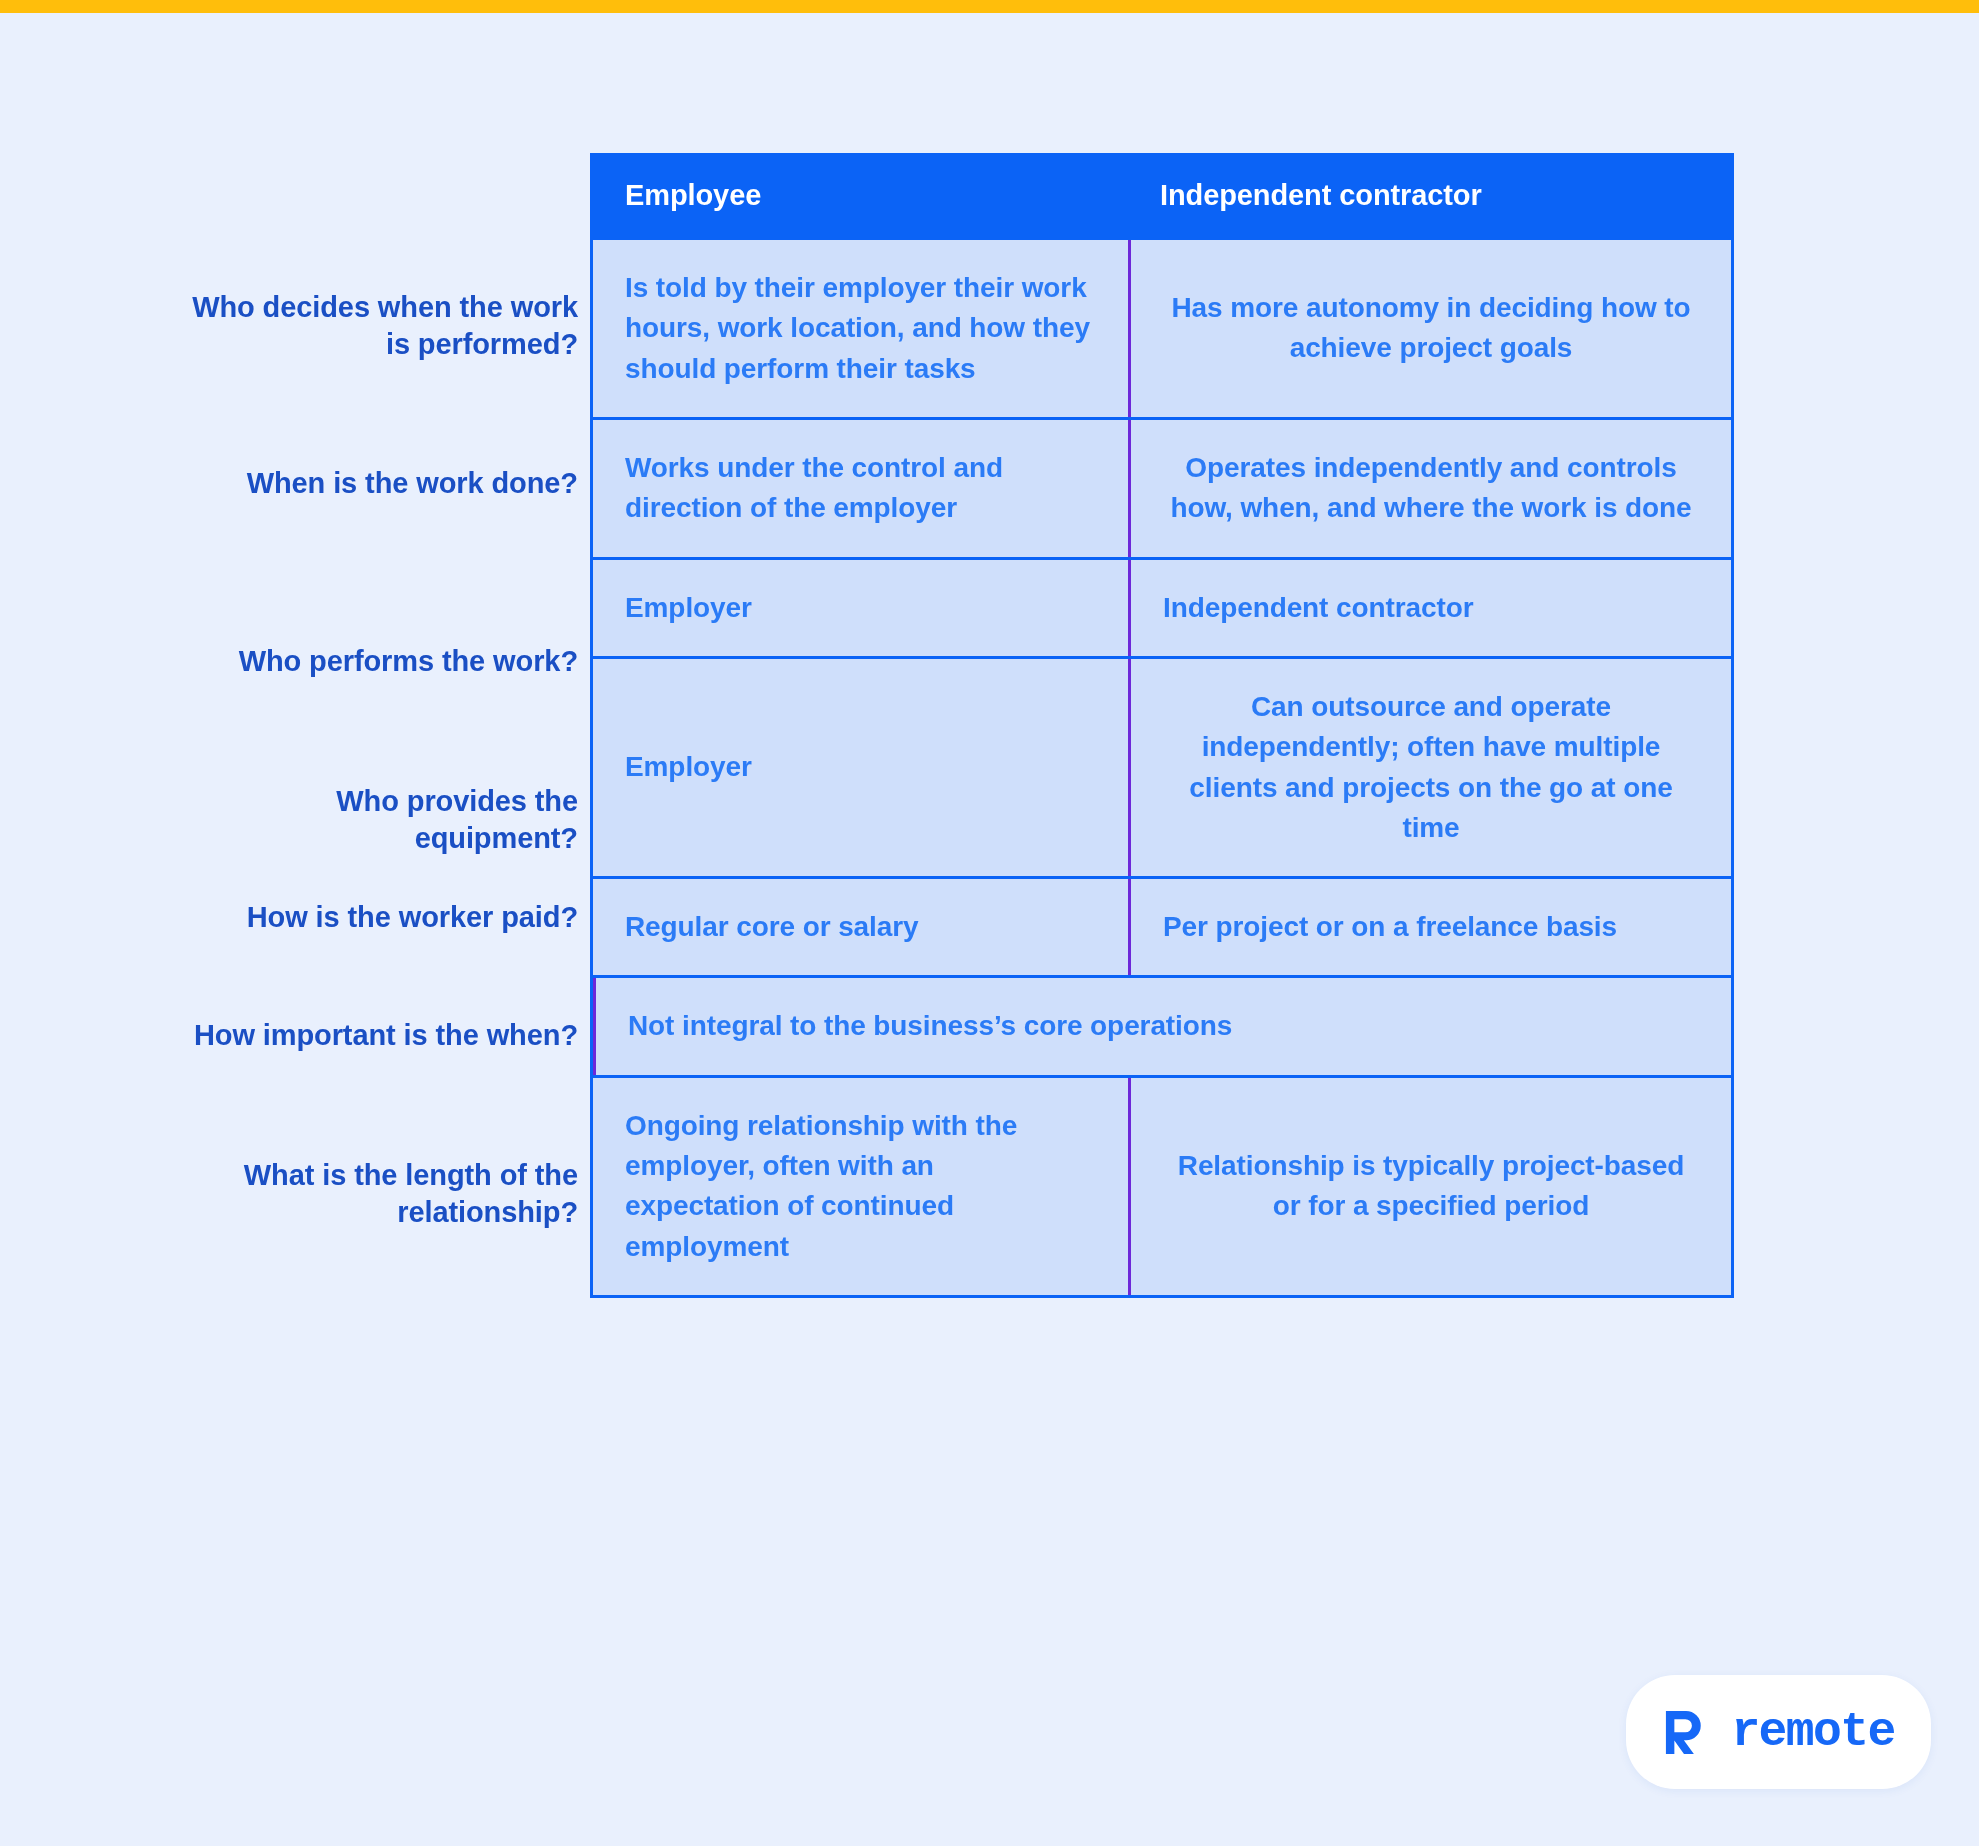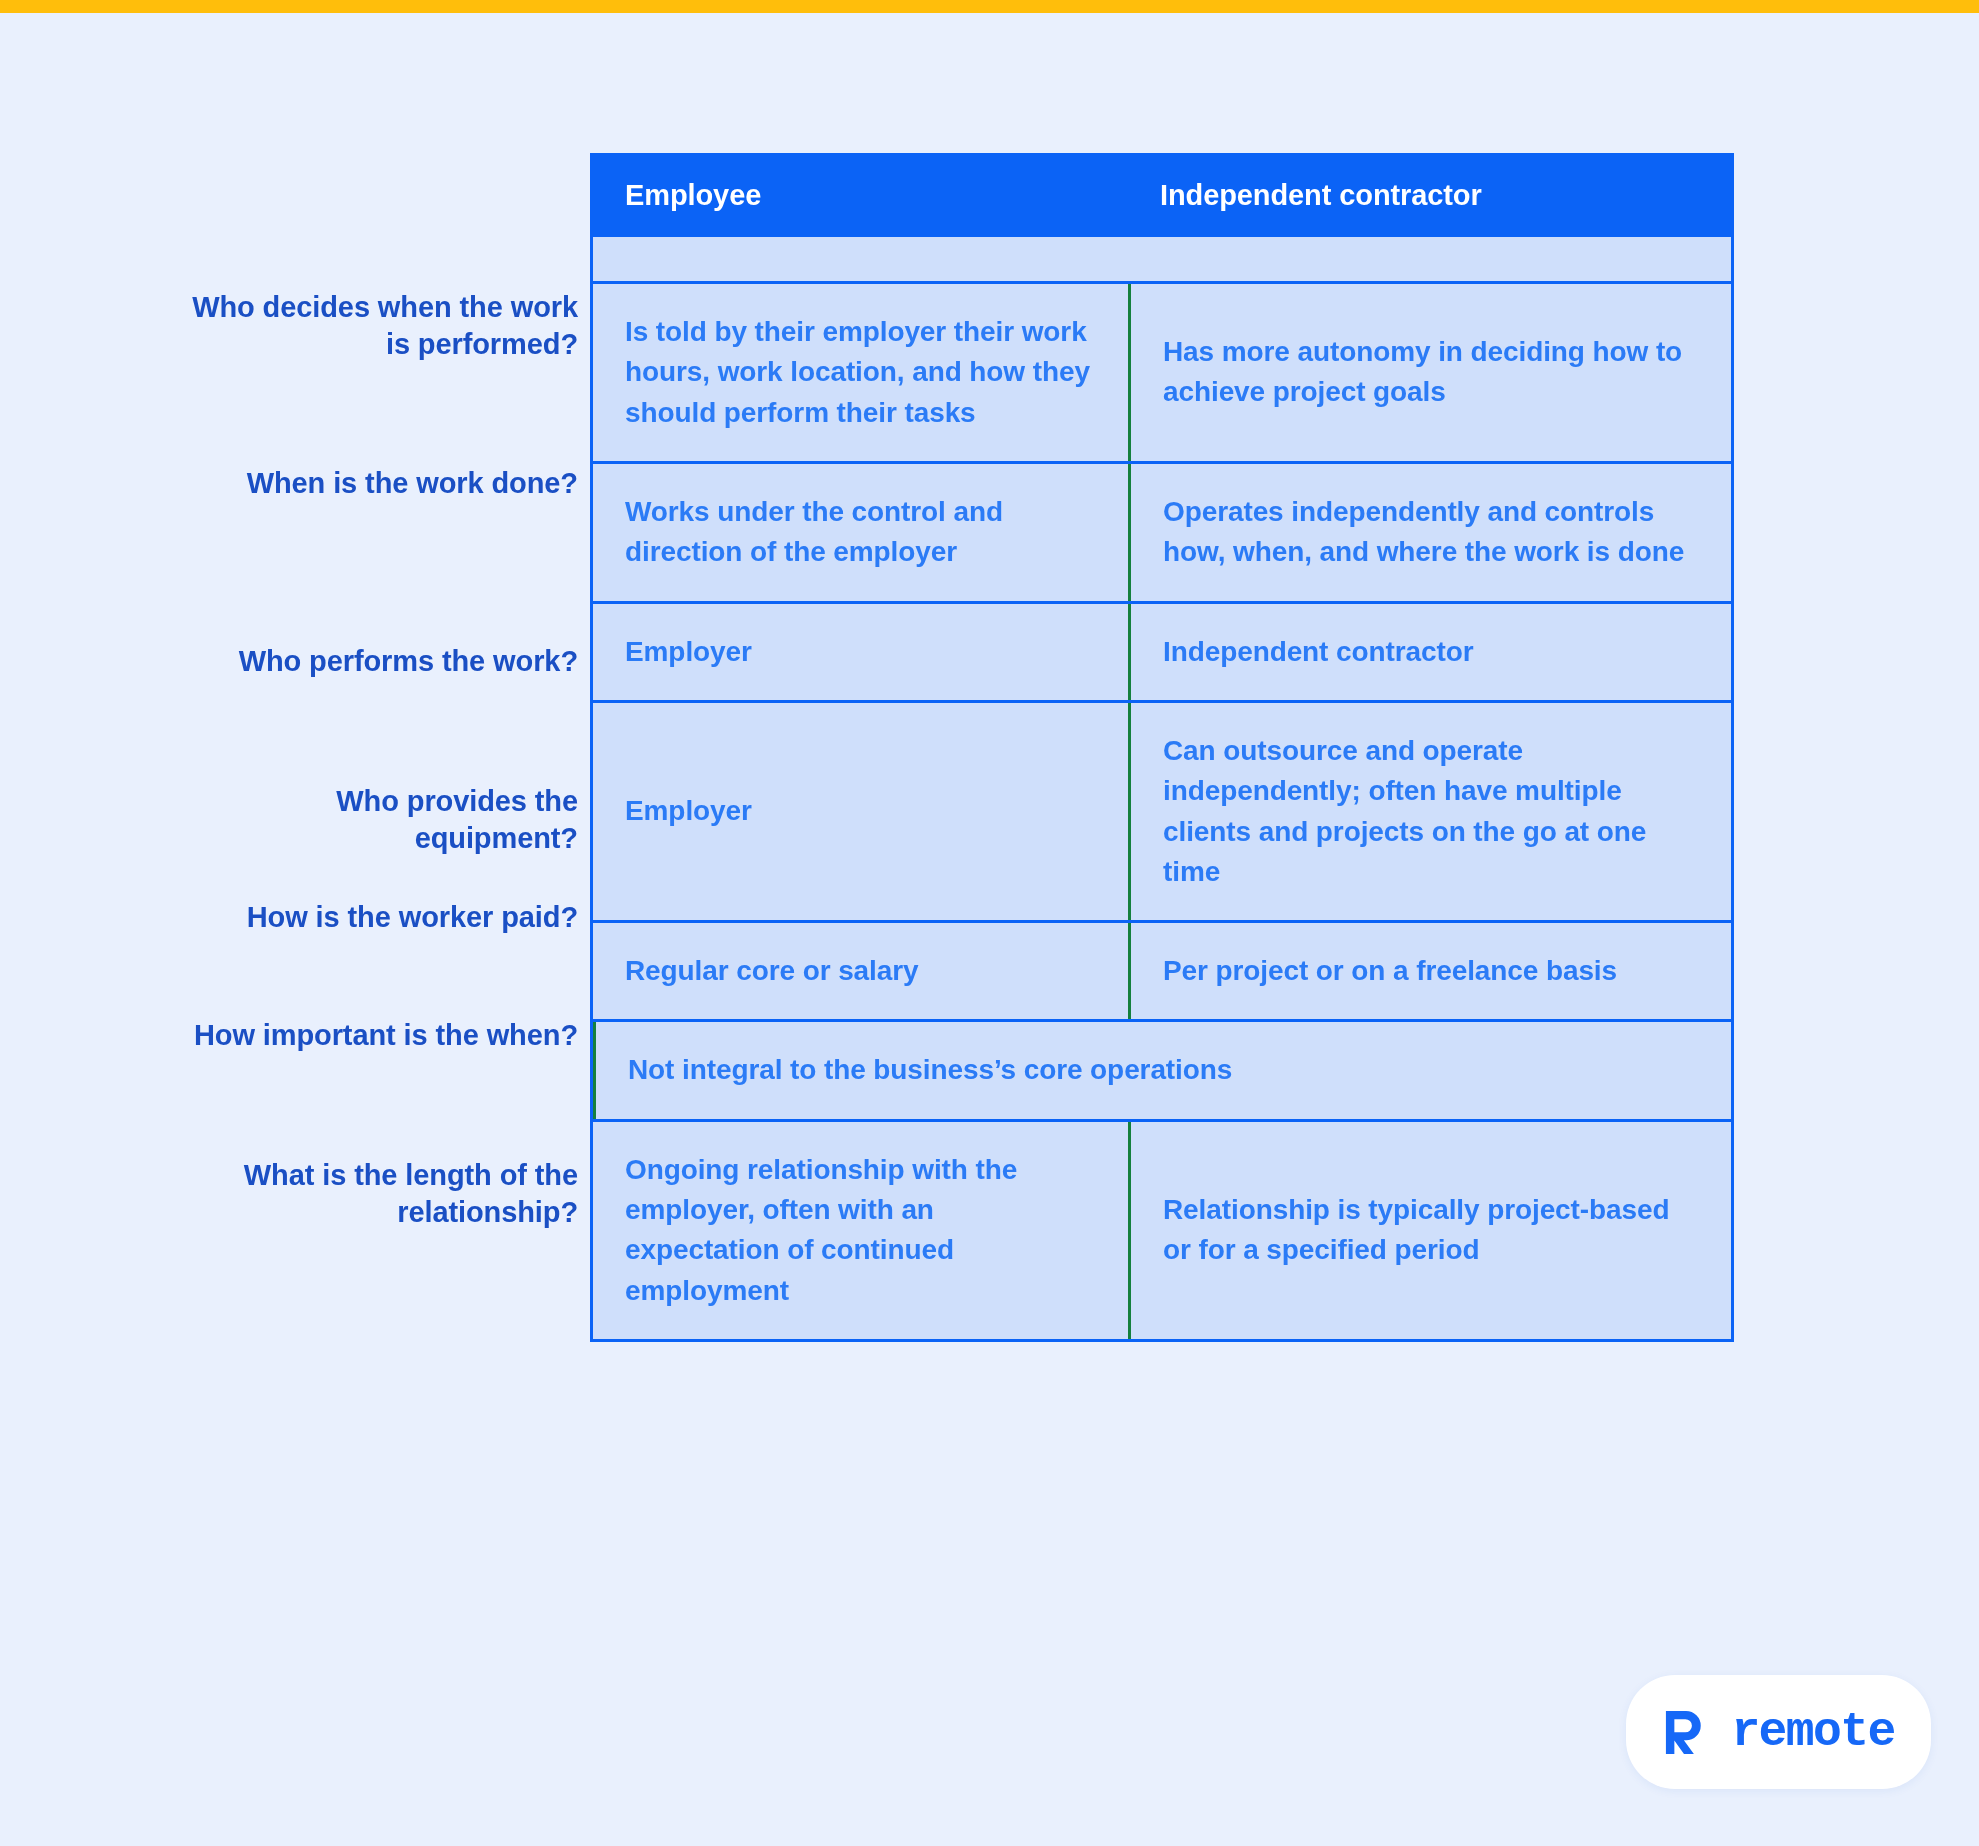--- a/index.html
+++ b/index.html
@@ -67,21 +67,20 @@
 
   
   .table {
     width: 1144px;
     flex: 0 0 1144px;
     border: 3px solid #0b63f6;
     border-top: none;
     display: flex;
     flex-direction: column;
     background: #cfdffb;
-    gap: 44px;
   }
 
   .thead {
     display: flex;
     background: #0b63f6;
     height: 84px;
     align-items: center;
   }
 
   .thead .th {
@@ -115,21 +114,22 @@
     color: #2b7bf6;
     font-size: 28px;
     line-height: 1.44;
     font-weight: bold;
     display: flex;
     align-items: center;
     letter-spacing: -0.1px;
   }
 
   .trow .td.col-b {
-    border-left: 3px solid #15803d;
+    border-left: 3px solid #6d28d9;
+    text-align: center;
   }
 
   
   .logo-pill {
     position: absolute;
     right: 48px;
     bottom: 57px;
     width: 305px;
     height: 114px;
     background: #ffffff;

